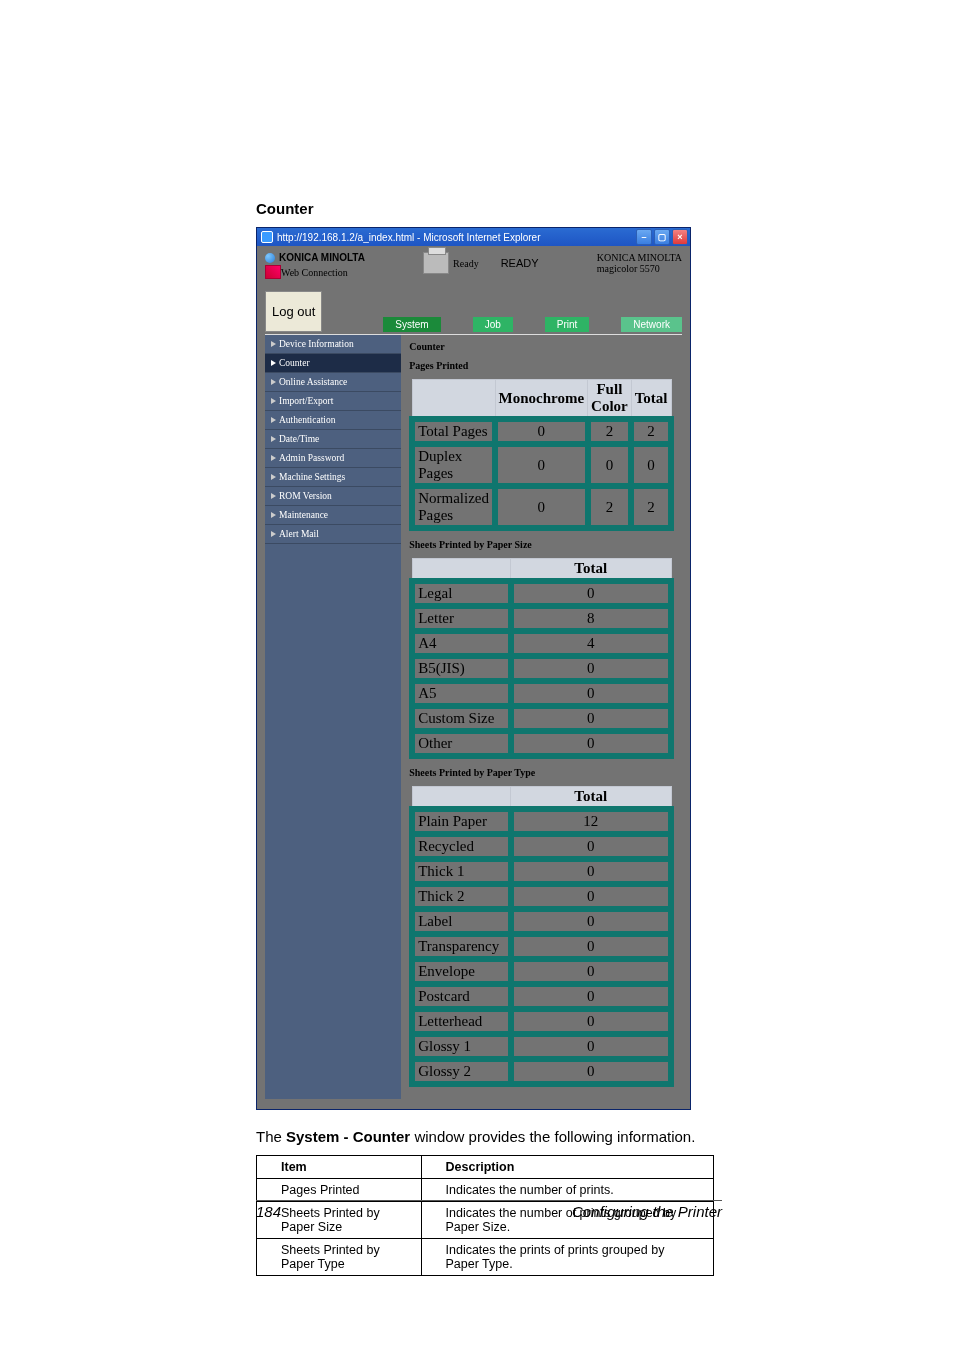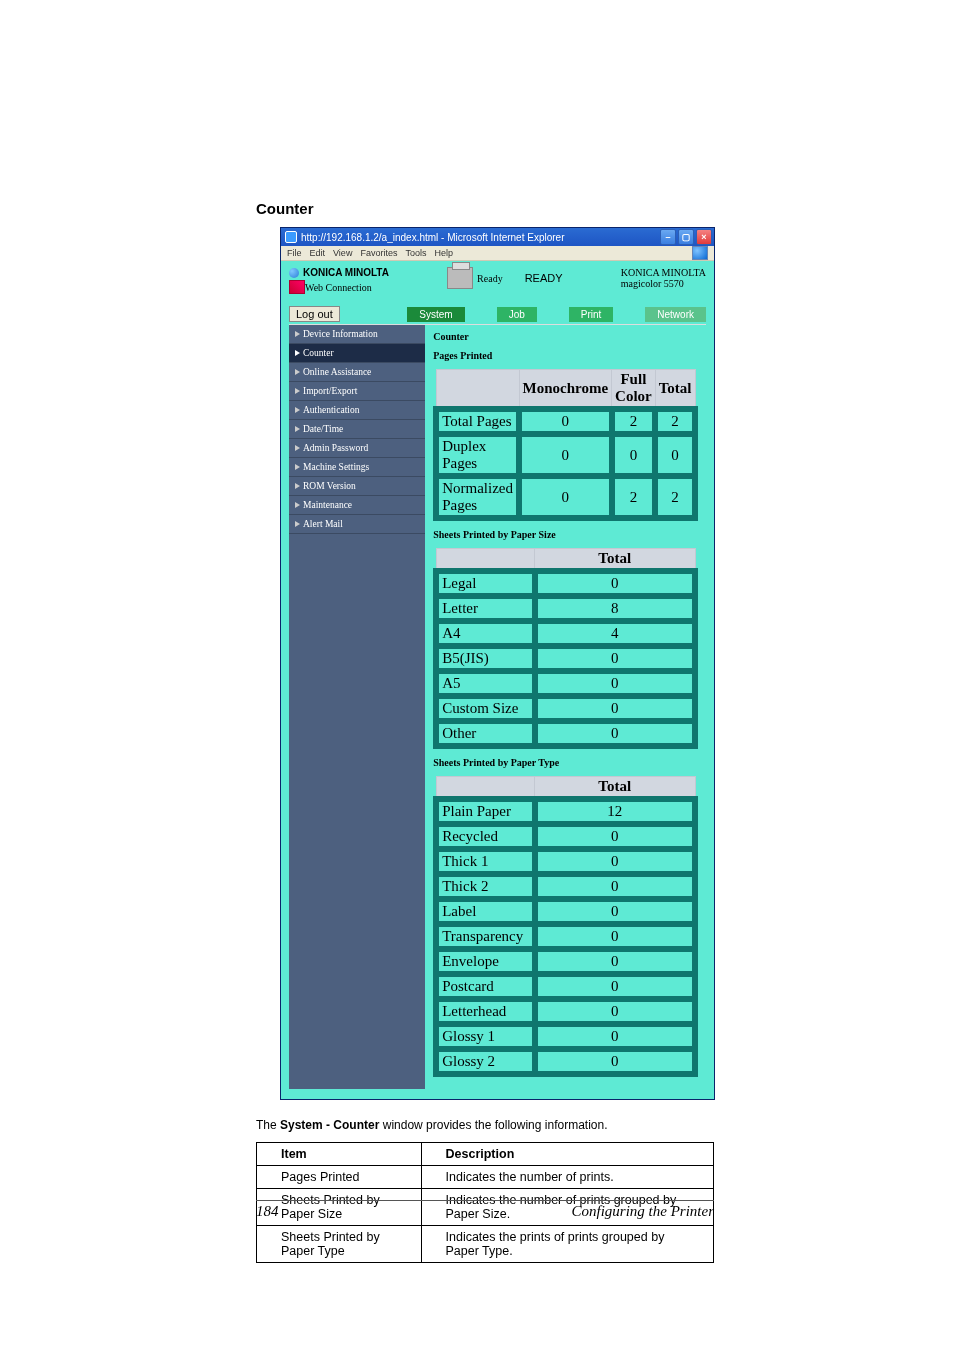--- a/index.html
+++ b/index.html
@@ -16,23 +16,22 @@
   .section-title {
     font-size: 15px;
     font-weight: bold;
     margin-bottom: 10px;
   }
 
   
   .ie-window {
     width: 433px;
     border: 1px solid #0a246a;
-    background: #5eead4;
+    background: #737373;
     font-size: 10px;
-    margin-left: 24px;
   }
   .ie-titlebar {
     height: 18px;
     background: linear-gradient(#2a6bd2,#1e55c4);
     color: #fff;
     display: flex;
     align-items: center;
     justify-content: space-between;
     padding: 0 2px 0 4px;
   }
@@ -66,21 +65,21 @@
 
   .pcs-mid{display:flex;align-items:center;gap:4px;}
   .printer-icon{width:24px;height:20px;background:#bbb;border:1px solid #888;position:relative;}
   .printer-icon:before{content:"";position:absolute;top:-6px;left:4px;width:16px;height:6px;background:#ddd;border:1px solid #888;}
   .ready-text{font-family:"Times New Roman",serif;font-size:10px;}
   .ready-label{font-family:Arial;font-size:11px;margin-left:18px;}
 
   .pcs-right{font-family:"Times New Roman",serif;text-align:left;font-size:10px;}
 
   .logout-row{margin-top:12px;}
-  .logout-btn{border:1px solid #888;background:#ece9d8;font-size:11px;padding:1px 6px;}
+  .logout-btn{border:1px solid #888;background:#ece9d8;font-size:13px;padding:12px 6px;}
 
   .tabs{display:flex;margin-top:0px;gap:32px;}
   .tab{padding:2px 12px;font-size:10px;color:#fff;cursor:pointer;}
   .tab-system{background:#1b8a3a;}
   .tab-job{background:#2eb465;}
   .tab-print{background:#2eb465;}
   .tab-network{background:#5ac38c;text-align:center;}
 
   .pcs-body{display:flex;border-top:1px solid #ddd;margin-top:2px;}
   .sidebar{width:140px;display:flex;flex-direction:column;}
@@ -94,63 +93,54 @@
   .mp-heading{font-weight:bold;margin:2px 0 8px 0;}
   .tbl{width:100%;border-collapse:collapse;font-size:15px;margin-bottom:8px;}
   .tbl th{background:#d2d7e0;font-weight:bold;text-align:center;padding:1px 3px;border:1px solid #c3c8d2;}
   .tbl td{border:6px solid #0f766e;padding:1px 3px;}
   .tbl td.rowlabel{text-align:left;}
   .tbl td.num{text-align:center;}
   .tbl .first-col{width:38%;text-align:left;}
 
   .caption {
     font-family: Arial, sans-serif;
-    font-size: 12px;
+    font-size: 15px;
     margin: 18px 0 10px 0;
   }
   .caption .bold{font-weight:bold;}
 
   .info-table{width:100%;border-collapse:collapse;font-size:12.5px;}
   .info-table th,.info-table td{border:1px solid #000;padding:4px 24px;vertical-align:top;text-align:left;}
   .info-table th{font-weight:bold;}
 
   .footer{
-    position:absolute;bottom:130px;left:256px;right:240px;
+    position:absolute;bottom:130px;left:256px;right:232px;
     border-top:0.5px solid #555;padding-top:2px;
     display:flex;justify-content:space-between;
-    font-family:Liberation Serif, serif;
+    font-family:Liberation Sans, sans-serif;
   }
   .footer .pnum{font-style:italic;font-size:15px;}
   .footer .rfoot{font-style:italic;font-size:15px;}
 </style>
 </head>
 <body>
 
 <div class="section-title">Counter</div>
 
 <div class="ie-window">
   <div class="ie-titlebar">
     <div class="title-left">
       <span class="ie-icon"></span>
       <span>http://192.168.1.2/a_index.html - Microsoft Internet Explorer</span>
     </div>
     <div class="win-buttons">
       <span class="wb wb-min">–</span>
       <span class="wb wb-max">▢</span>
       <span class="wb wb-close">×</span>
     </div>
-  </div>
-  <div class="ie-menubar">
-    <span>File</span>
-    <span>Edit</span>
-    <span>View</span>
-    <span>Favorites</span>
-    <span>Tools</span>
-    <span>Help</span>
-    <span class="ie-menustrip-right"></span>
   </div>
   <div class="ie-content">
 
     <div class="pcs-header">
       <div class="pcs-left">
         <div class="km-logo-row">
           <span class="km-ball"></span>
           <span>KONICA MINOLTA</span>
         </div>
         <div class="pagescope-row">

